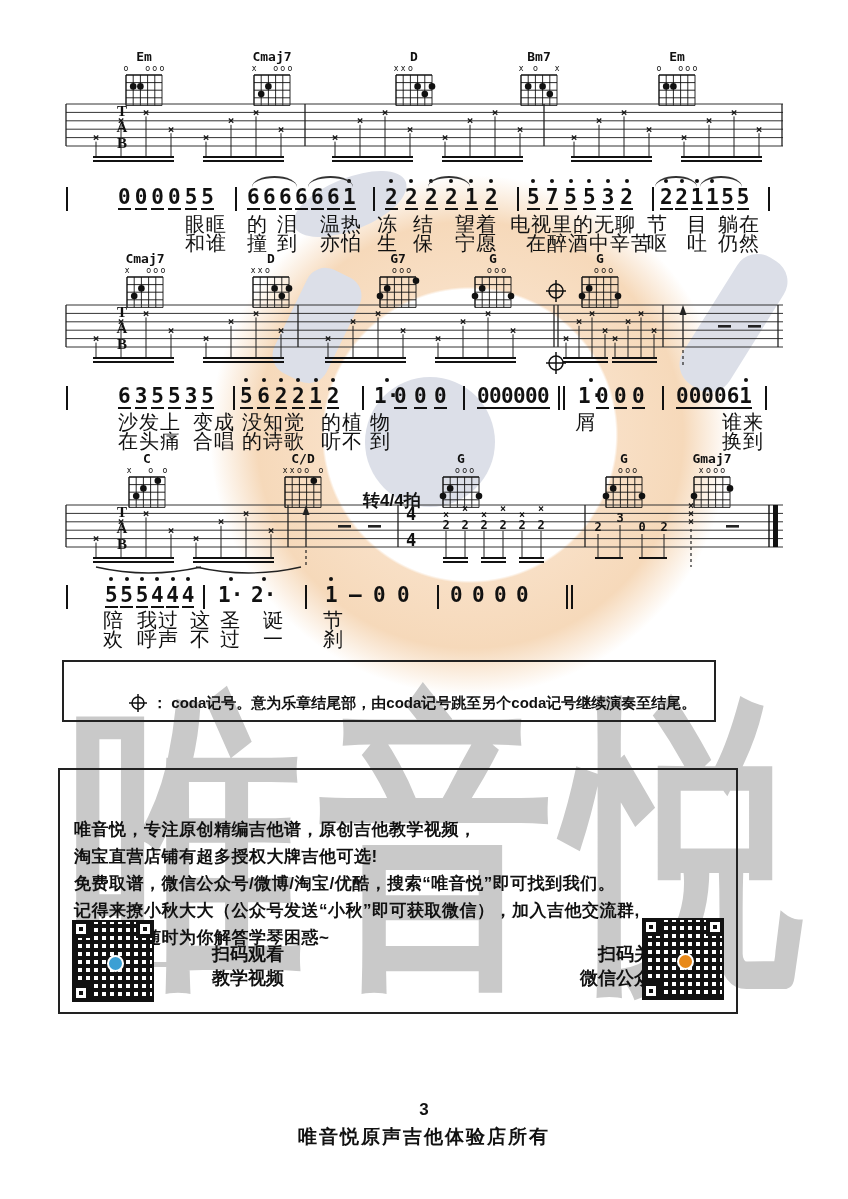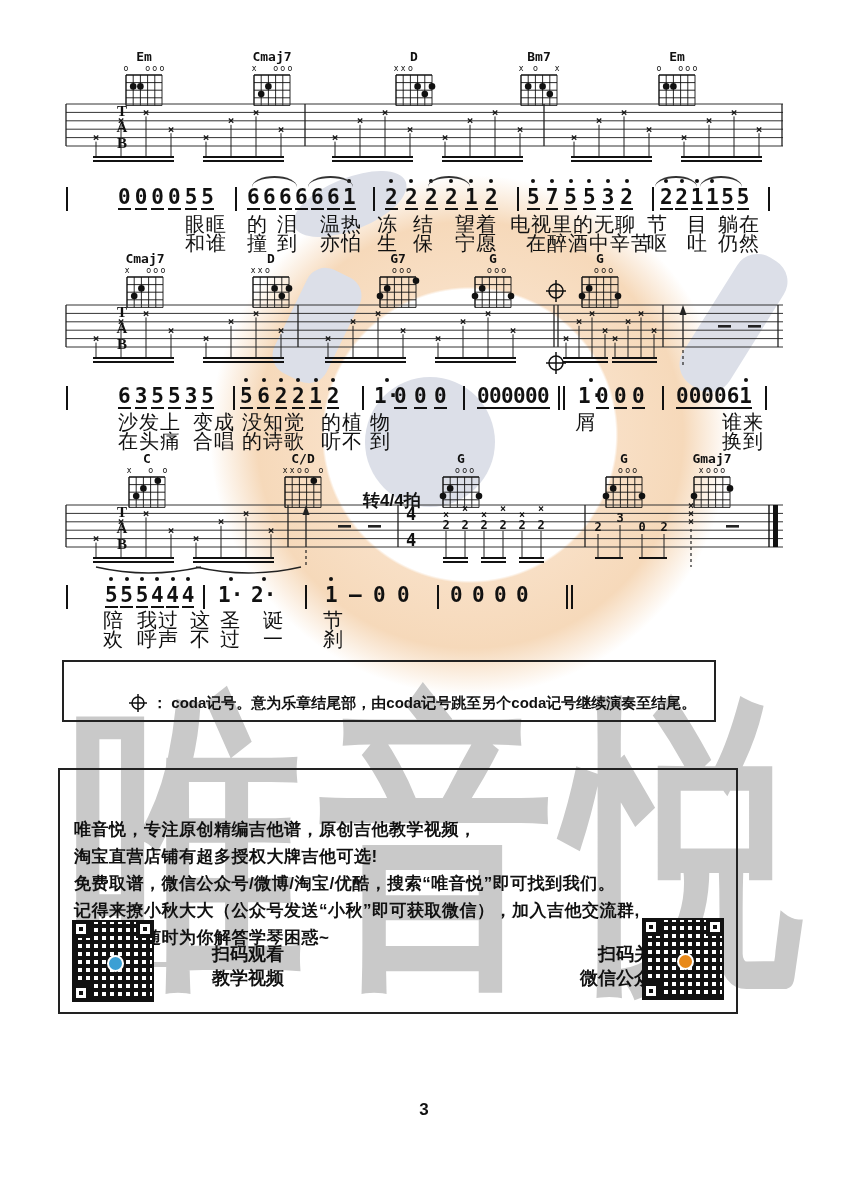--- a/index.html
+++ b/index.html
@@ -802,14 +802,15 @@
 微信公众号</div>
       <div class="qr" style="left:582px;top:148px;">
         <span class="eye" style="left:-2px;top:-2px;"></span>
         <span class="eye" style="right:-2px;top:-2px;"></span>
         <span class="eye" style="left:-2px;bottom:-2px;"></span>
         <span class="dot" id="qrdot-r" style="background: rgb(232, 137, 26);"></span>
       </div>
     </div>
 
     <div class="pageno" style="top:1100px;">3</div>
+    <div class="copyr" style="top:1124px;">唯音悦原声吉他体验店所有</div>
   </div>
 </div>
 
 </body></html>

